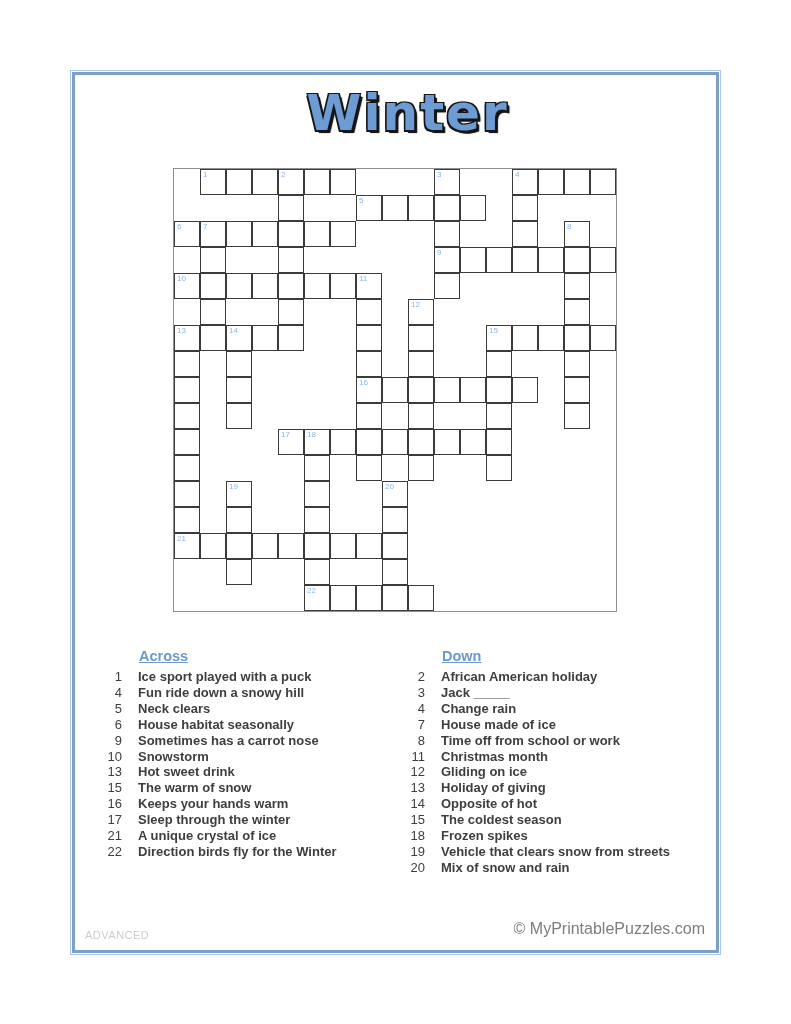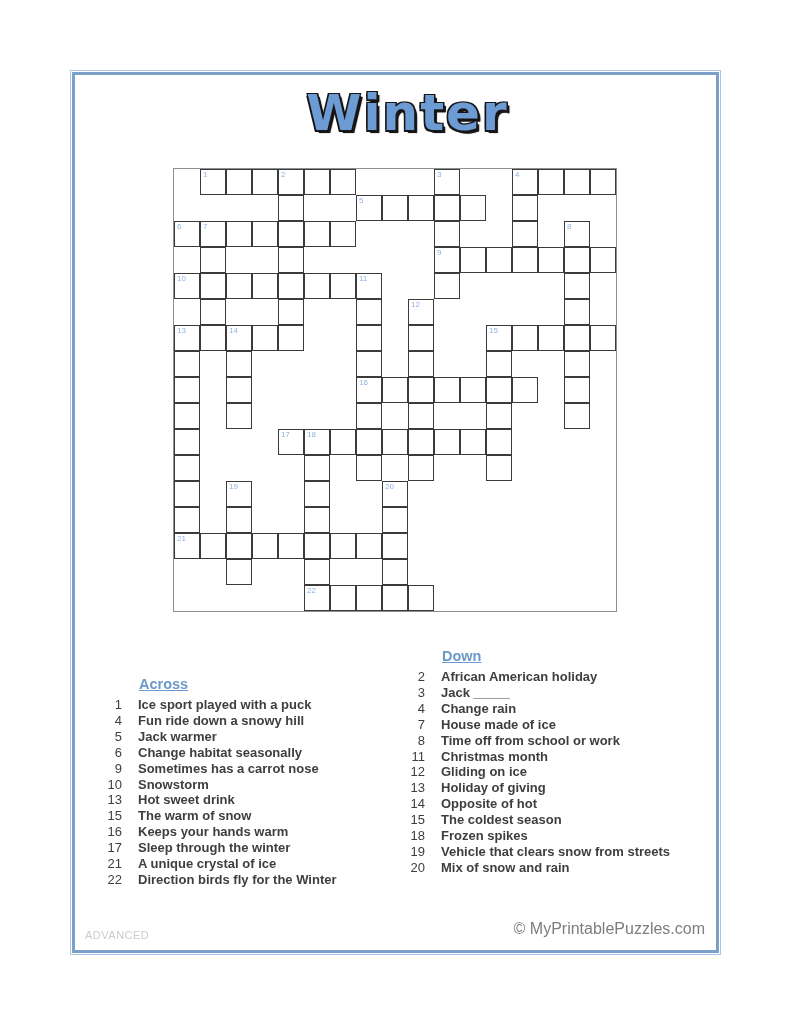--- a/index.html
+++ b/index.html
@@ -48,21 +48,21 @@
   }
   .cnum {
     position:absolute; top:0px; left:2px;
     font-size:8px; line-height:9px;
     color:var(--grid_number_blue, #8db2e0);
   }
 
   
   .clues { position:absolute; top:648px; left:0; width:100%; }
   .clue-col { position:absolute; top:0; }
-  .col-across { left:92px;  width:300px;margin-top:28px; }
+  .col-across { left:92px;  width:300px; }
   .col-down   { left:395px; width:330px; }
   .clue-head {
     margin:0 0 5px 47px;
     font-size:14.5px; font-weight:bold;
     color:var(--accent_blue, #6c98ca);
     text-decoration:underline;
   }
   .clue { display:flex; font-size:13px; line-height:15.9px; color:#3e3e3e; }
   .clue-num { flex:none; width:30px; text-align:right; }
   .clue-text { margin-left:16px;font-weight:bold; }
@@ -268,25 +268,25 @@
         <div class="clue">
           <span class="clue-num">1</span>
           <span class="clue-text">Ice sport played with a puck</span>
         </div>
         <div class="clue">
           <span class="clue-num">4</span>
           <span class="clue-text">Fun ride down a snowy hill</span>
         </div>
         <div class="clue">
           <span class="clue-num">5</span>
-          <span class="clue-text">Jack warmer</span>
+          <span class="clue-text">Neck clears</span>
         </div>
         <div class="clue">
           <span class="clue-num">6</span>
-          <span class="clue-text">Change habitat seasonally</span>
+          <span class="clue-text">House habitat seasonally</span>
         </div>
         <div class="clue">
           <span class="clue-num">9</span>
           <span class="clue-text">Sometimes has a carrot nose</span>
         </div>
         <div class="clue">
           <span class="clue-num">10</span>
           <span class="clue-text">Snowstorm</span>
         </div>
         <div class="clue">

